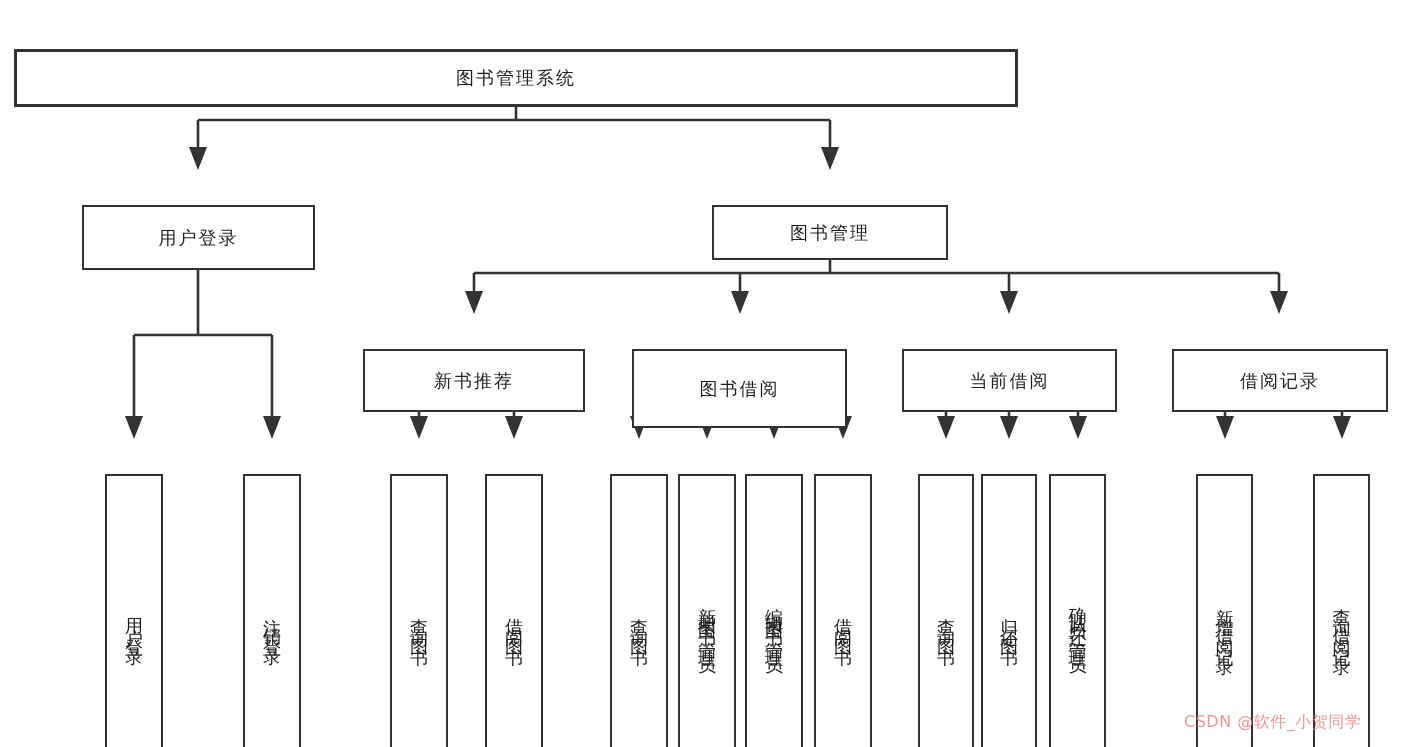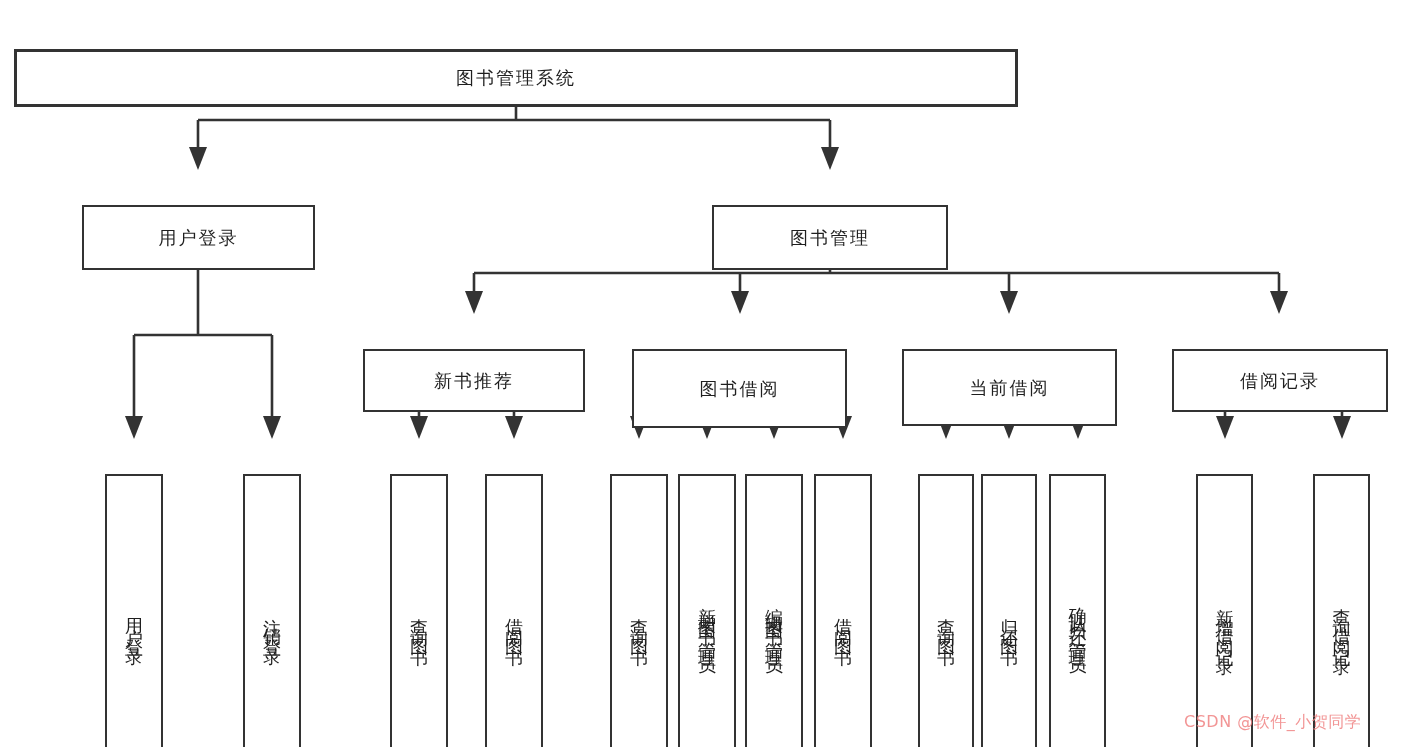--- a/index.html
+++ b/index.html
@@ -21,24 +21,24 @@
     color: #1f1f1f;
     font-size: 18px;
     z-index: 2;
     margin-top: 37px;
   }
   .node span { letter-spacing: 2px; white-space: nowrap; }
 
   
   .n-root   { left: 14px;   top: 12px;  width: 1004px; height: 58px; border-width: 3px; }
   .n-login  { left: 82px;   top: 168px; width: 233px;  height: 65px; }
-  .n-mgmt   { left: 712px;  top: 168px; width: 236px;  height: 65px; }
+  .n-mgmt   { left: 712px;  top: 168px; width: 236px;  height: 55px; }
   .n-rec    { left: 363px;  top: 312px; width: 222px;  height: 63px; }
   .n-borrow { left: 632px;  top: 312px; width: 215px;  height: 79px; }
-  .n-cur    { left: 902px;  top: 312px; width: 215px;  height: 77px; }
+  .n-cur    { left: 902px;  top: 312px; width: 215px;  height: 63px; }
   .n-hist   { left: 1172px; top: 312px; width: 216px;  height: 63px; }
 
   
   .leaf { top: 437px; height: 300px; width: 58px; }
   .leaf span {
     writing-mode: vertical-rl;
     text-orientation: mixed;
     letter-spacing: 10px;
     line-height: 1;
     white-space: nowrap;

